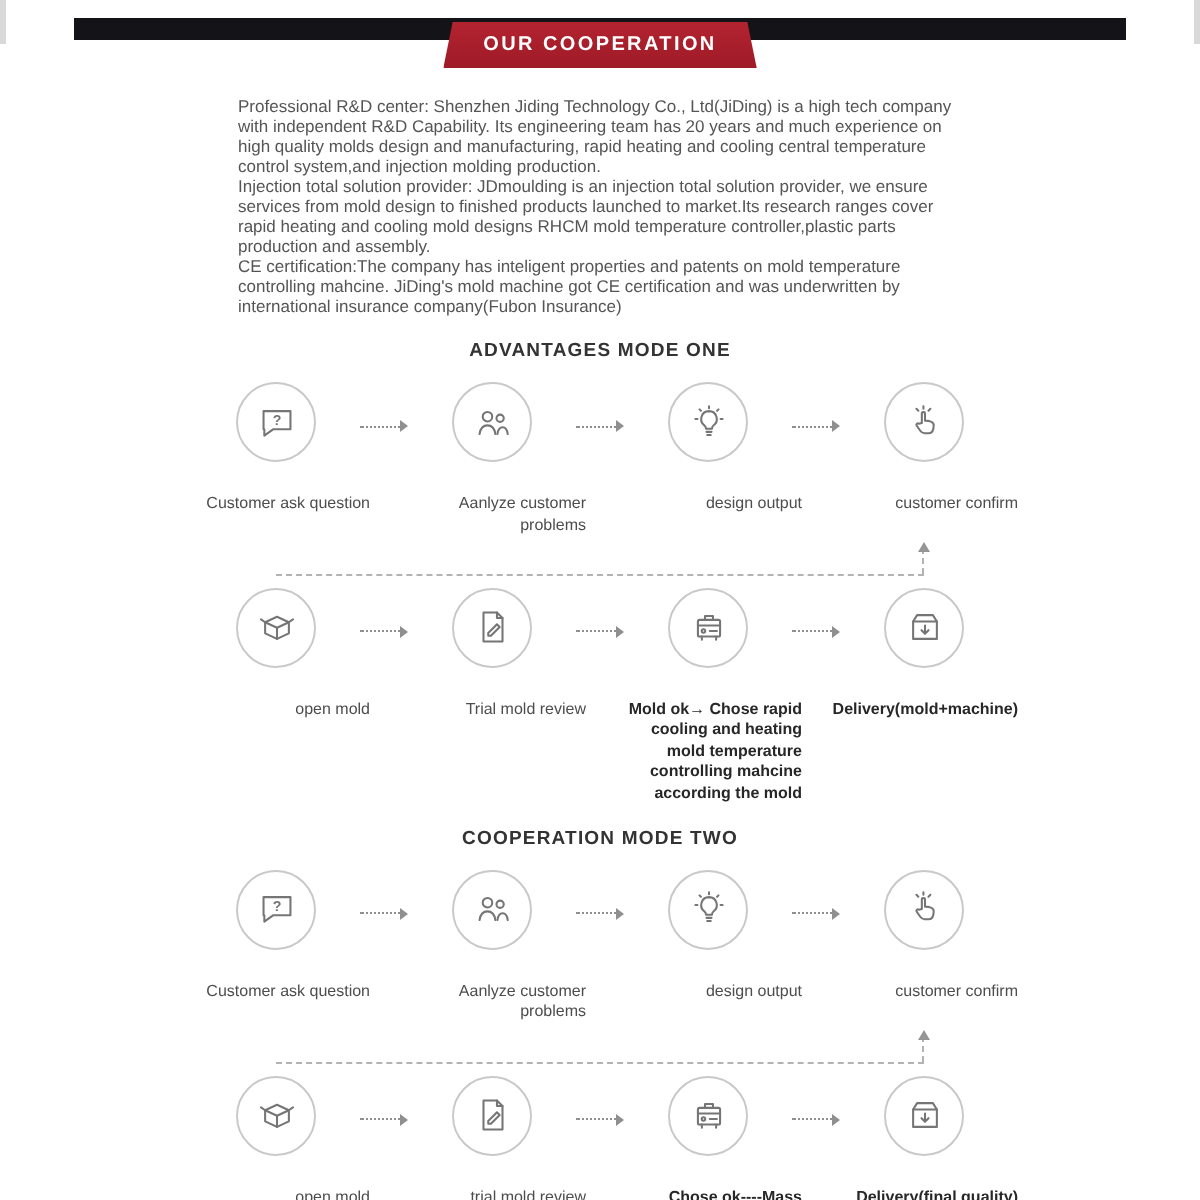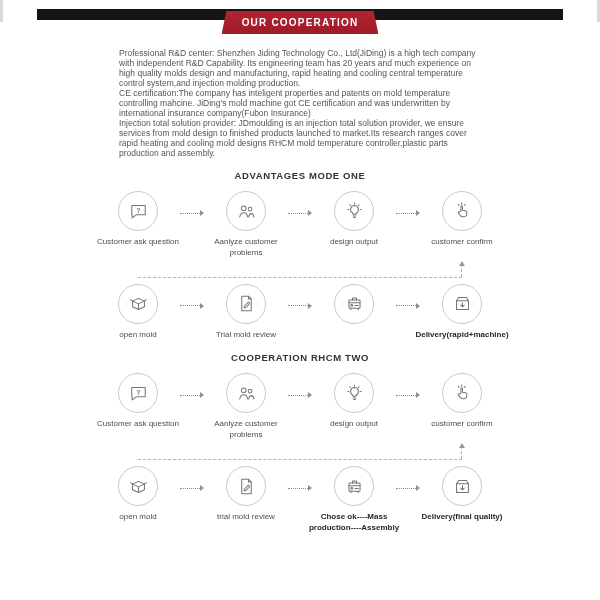--- a/index.html
+++ b/index.html
@@ -30,21 +30,21 @@
   
   .flow-row{
     width:408px;margin:10px auto 0;display:flex;justify-content:center;align-items:flex-start;
   }
   .step{width:84px;display:flex;flex-direction:column;align-items:center;flex:0 0 84px;}
   .circle{
     width:40px;height:40px;border:1px solid #c9c9c9;border-radius:50%;
     display:flex;align-items:center;justify-content:center;background:#fff;box-sizing:border-box;
   }
   .step-label{
-    margin-top:6px;width:94px;font-size:8px;text-align:center;color:#4d4d4d;line-height:1.3;
+    margin-top:16px;width:94px;font-size:8px;text-align:right;color:#4d4d4d;line-height:1.3;
   }
   .step-label.bold{font-weight:bold;color:#272727;}
   
   .arrow{flex:0 0 24px;display:flex;align-items:center;margin-top:19px;}
   .arrow .dash{flex:1;border-top:1px dotted #8f8f8f;height:0;}
   .arrow .head{
     width:0;height:0;border-left:4px solid #8f8f8f;
     border-top:3px solid transparent;border-bottom:3px solid transparent;
   }
   
@@ -66,22 +66,22 @@
 <div class="corner right"></div>
 <div class="top-strip"></div>
 <div class="banner">
   <span>OUR COOPERATION</span>
 </div>
 
 <div class="content">
 
   <div class="intro">
     <p>Professional R&amp;D center: Shenzhen Jiding Technology Co., Ltd(JiDing) is a high tech company with independent R&amp;D Capability. Its engineering team has 20 years and much experience on high quality molds design and manufacturing, rapid heating and cooling central temperature control system,and injection molding production.</p>
+    <p>Injection total solution provider: JDmoulding is an injection total solution provider, we ensure services from mold design to finished products launched to market.Its research ranges cover rapid heating and cooling mold designs RHCM mold temperature controller,plastic parts production and assembly.</p>
     <p>CE certification:The company has inteligent properties and patents on mold temperature controlling mahcine. JiDing's mold machine got CE certification and was underwritten by international insurance company(Fubon Insurance)</p>
-    <p>Injection total solution provider: JDmoulding is an injection total solution provider, we ensure services from mold design to finished products launched to market.Its research ranges cover rapid heating and cooling mold designs RHCM mold temperature controller,plastic parts production and assembly.</p>
   </div>
 
   <section>
     <div class="mode-title">ADVANTAGES MODE ONE</div>
 
     <div class="flow-row">
       <div class="step">
         <div class="circle">
           <svg class="ic" viewBox="0 0 24 24">
             <path d="M3.5 4.5h17v11.5H9.5l-5.5 4v-4h-.5z"></path>
@@ -169,40 +169,41 @@
         </div>
       <div class="step">
         <div class="circle">
           <svg class="ic" viewBox="0 0 24 24">
             <rect x="5" y="7.5" width="14" height="10.5" rx="1"></rect>
               <path d="M9.5 7.5V5h5v2.5M5 11h14"></path>
             <circle cx="8.5" cy="14.5" r="1.1"></circle>
               <path d="M12.5 14.5h4.5M7.5 18v2M16.5 18v2"></path>
           </svg>
         </div>
+        <div class="step-label bold">Mold ok→ Chose rapid cooling and heating mold temperature controlling mahcine according the mold</div>
       </div>
       <div class="arrow">
           <span class="dash"></span>
           <span class="head"></span>
         </div>
       <div class="step">
         <div class="circle">
           <svg class="ic" viewBox="0 0 24 24">
             <rect x="4.5" y="8.5" width="15" height="11"></rect>
               <path d="M4.5 8.5 7 4.5h10l2.5 4"></path>
             <path d="M12 11v5M9.8 14l2.2 2.2L14.2 14"></path>
           </svg>
         </div>
-        <div class="step-label bold">Delivery(rapid+machine)</div>
+        <div class="step-label bold">Delivery(mold+machine)</div>
       </div>
     </div>
   </section>
 
   <section>
-    <div class="mode-title">COOPERATION RHCM TWO</div>
+    <div class="mode-title">COOPERATION MODE TWO</div>
 
     <div class="flow-row">
       <div class="step">
         <div class="circle">
           <svg class="ic" viewBox="0 0 24 24">
             <path d="M3.5 4.5h17v11.5H9.5l-5.5 4v-4h-.5z"></path>
               <text x="12" y="13.5" font-size="9" text-anchor="middle">?</text>
           </svg>
         </div>
         <div class="step-label">Customer ask question</div>

